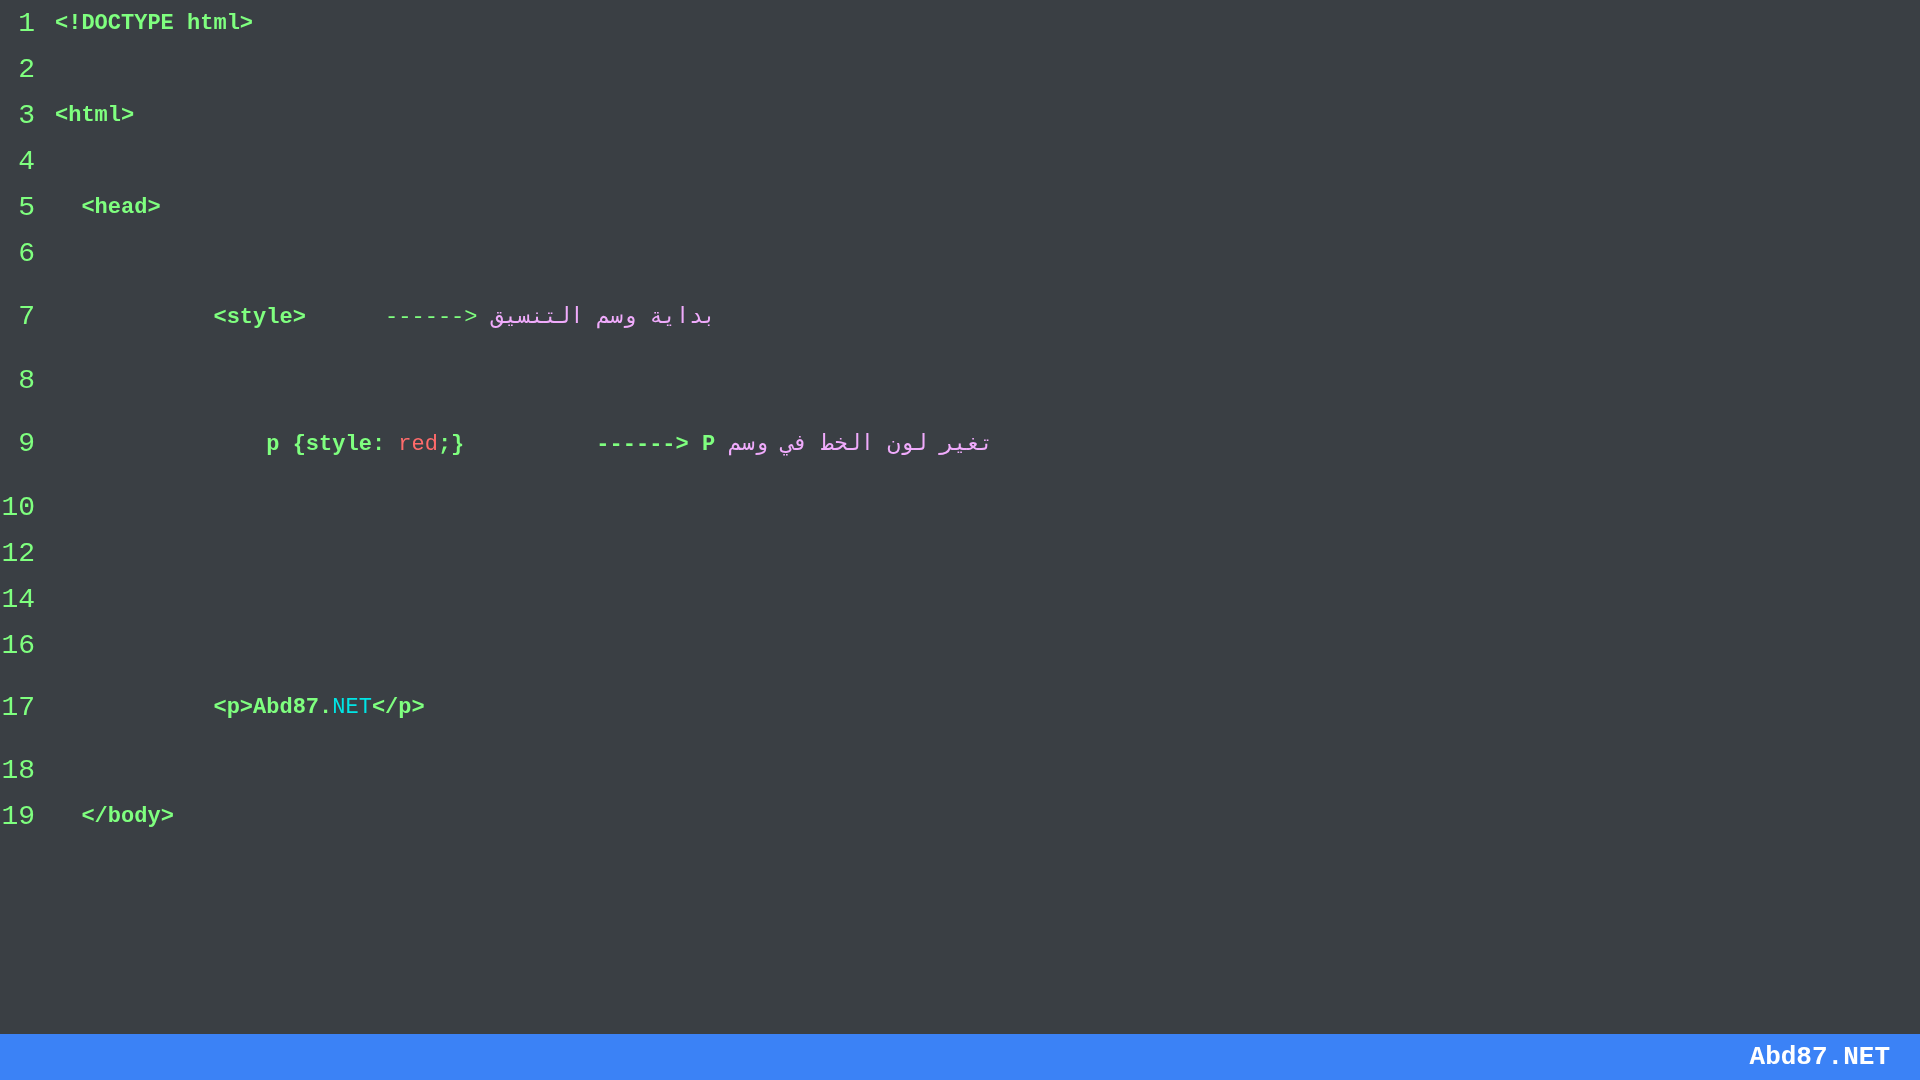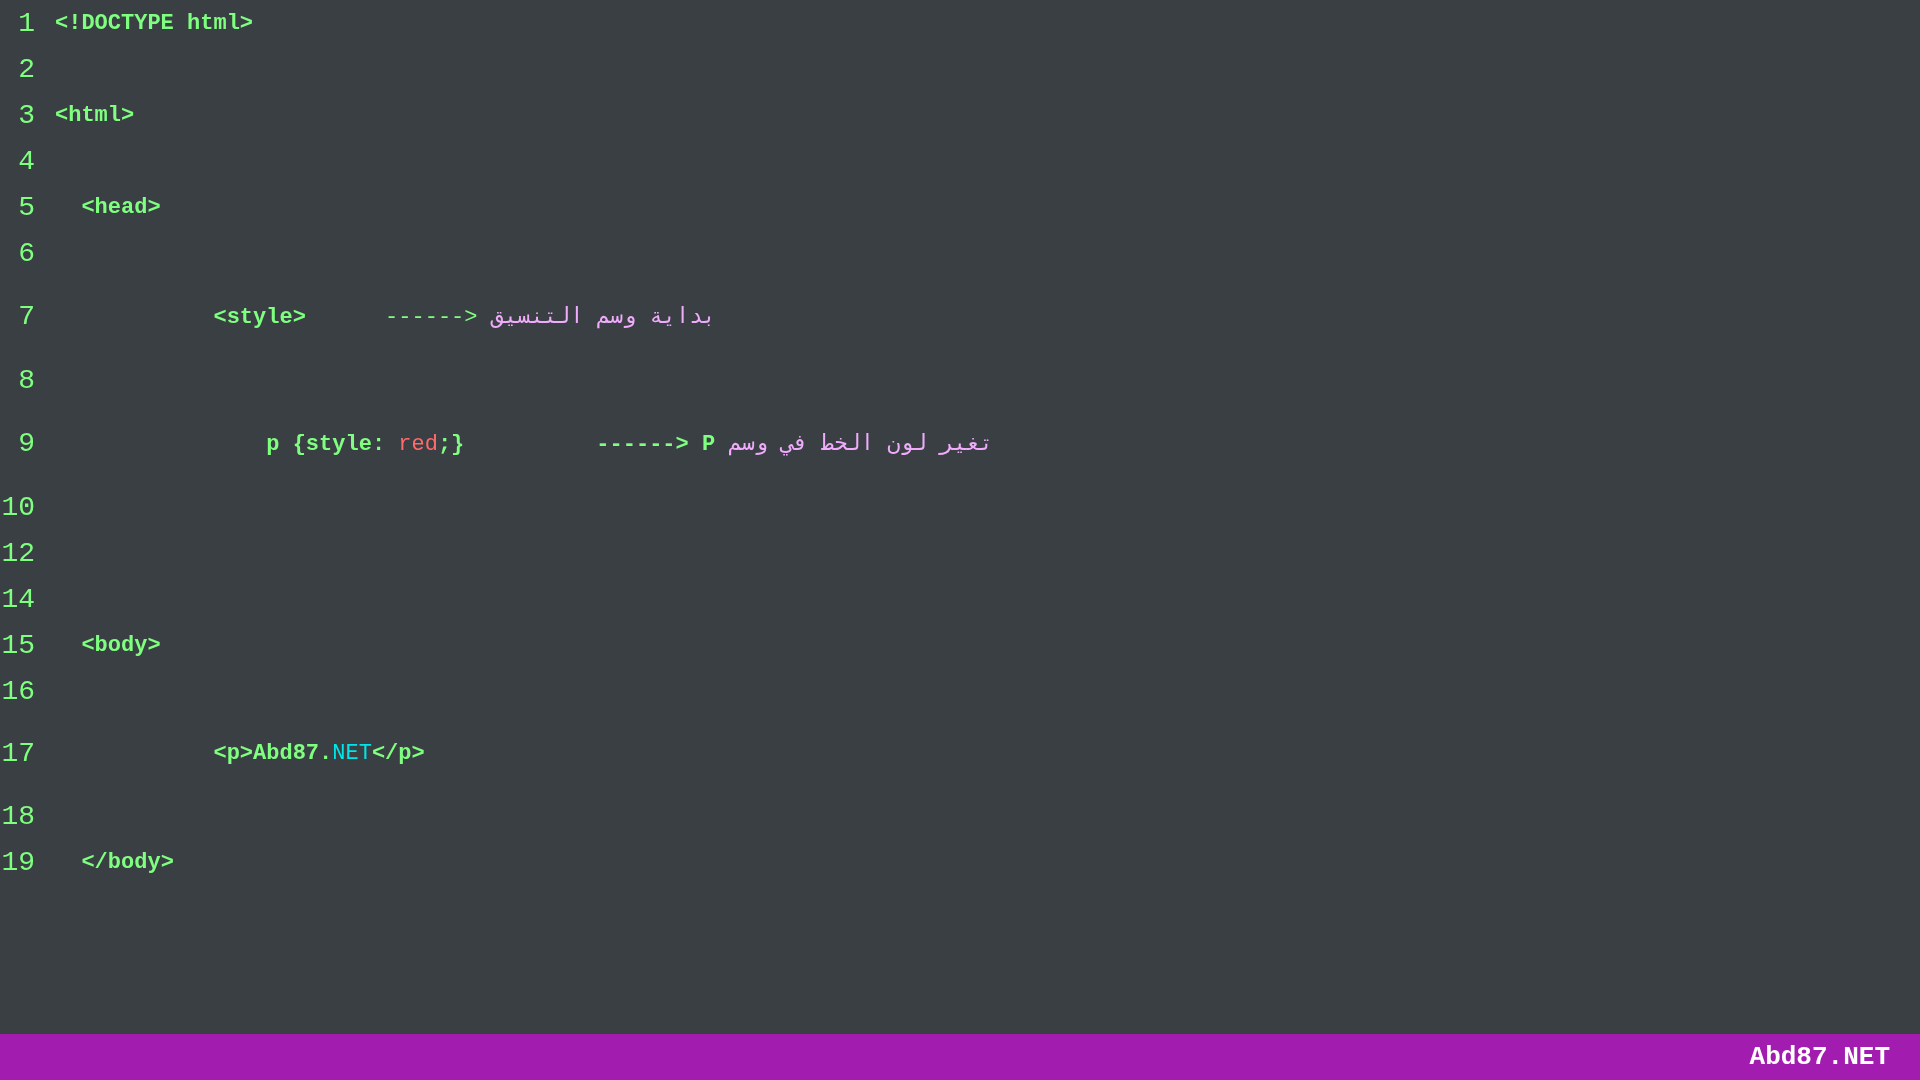--- a/index.html
+++ b/index.html
@@ -77,21 +77,21 @@
     .arrow {
       color: #7fff7f;
     }
 
     .status-bar {
       position: absolute;
       bottom: 0;
       left: 0;
       right: 0;
       height: 46px;
-      background-color: #a21caf;
+      background-color: #3b82f6;
       display: flex;
       align-items: center;
       justify-content: flex-end;
       padding-right: 30px;
     }
 
     .status-text {
       color: #ffffff;
       font-family: 'Courier New', Courier, monospace;
       font-size: 26px;
@@ -163,24 +163,20 @@
       <span class="line-number">12</span>
       <span class="line-content"></span>
     </div>
 
 
     <div class="line">
       <span class="line-number">14</span>
       <span class="line-content"></span>
     </div>
 
-    <div class="line">
-      <span class="line-number">15</span>
-      <span class="line-content tag">  &lt;<strong>body</strong>&gt;</span>
-    </div>
 
     <div class="line">
       <span class="line-number">16</span>
       <span class="line-content"></span>
     </div>
 
     <div class="line">
       <span class="line-number">17</span>
       <span class="line-content">
         <span class="tag">    &lt;p&gt;Abd87.</span><span class="cyan-text">NET</span><span class="tag">&lt;/p&gt;</span>

